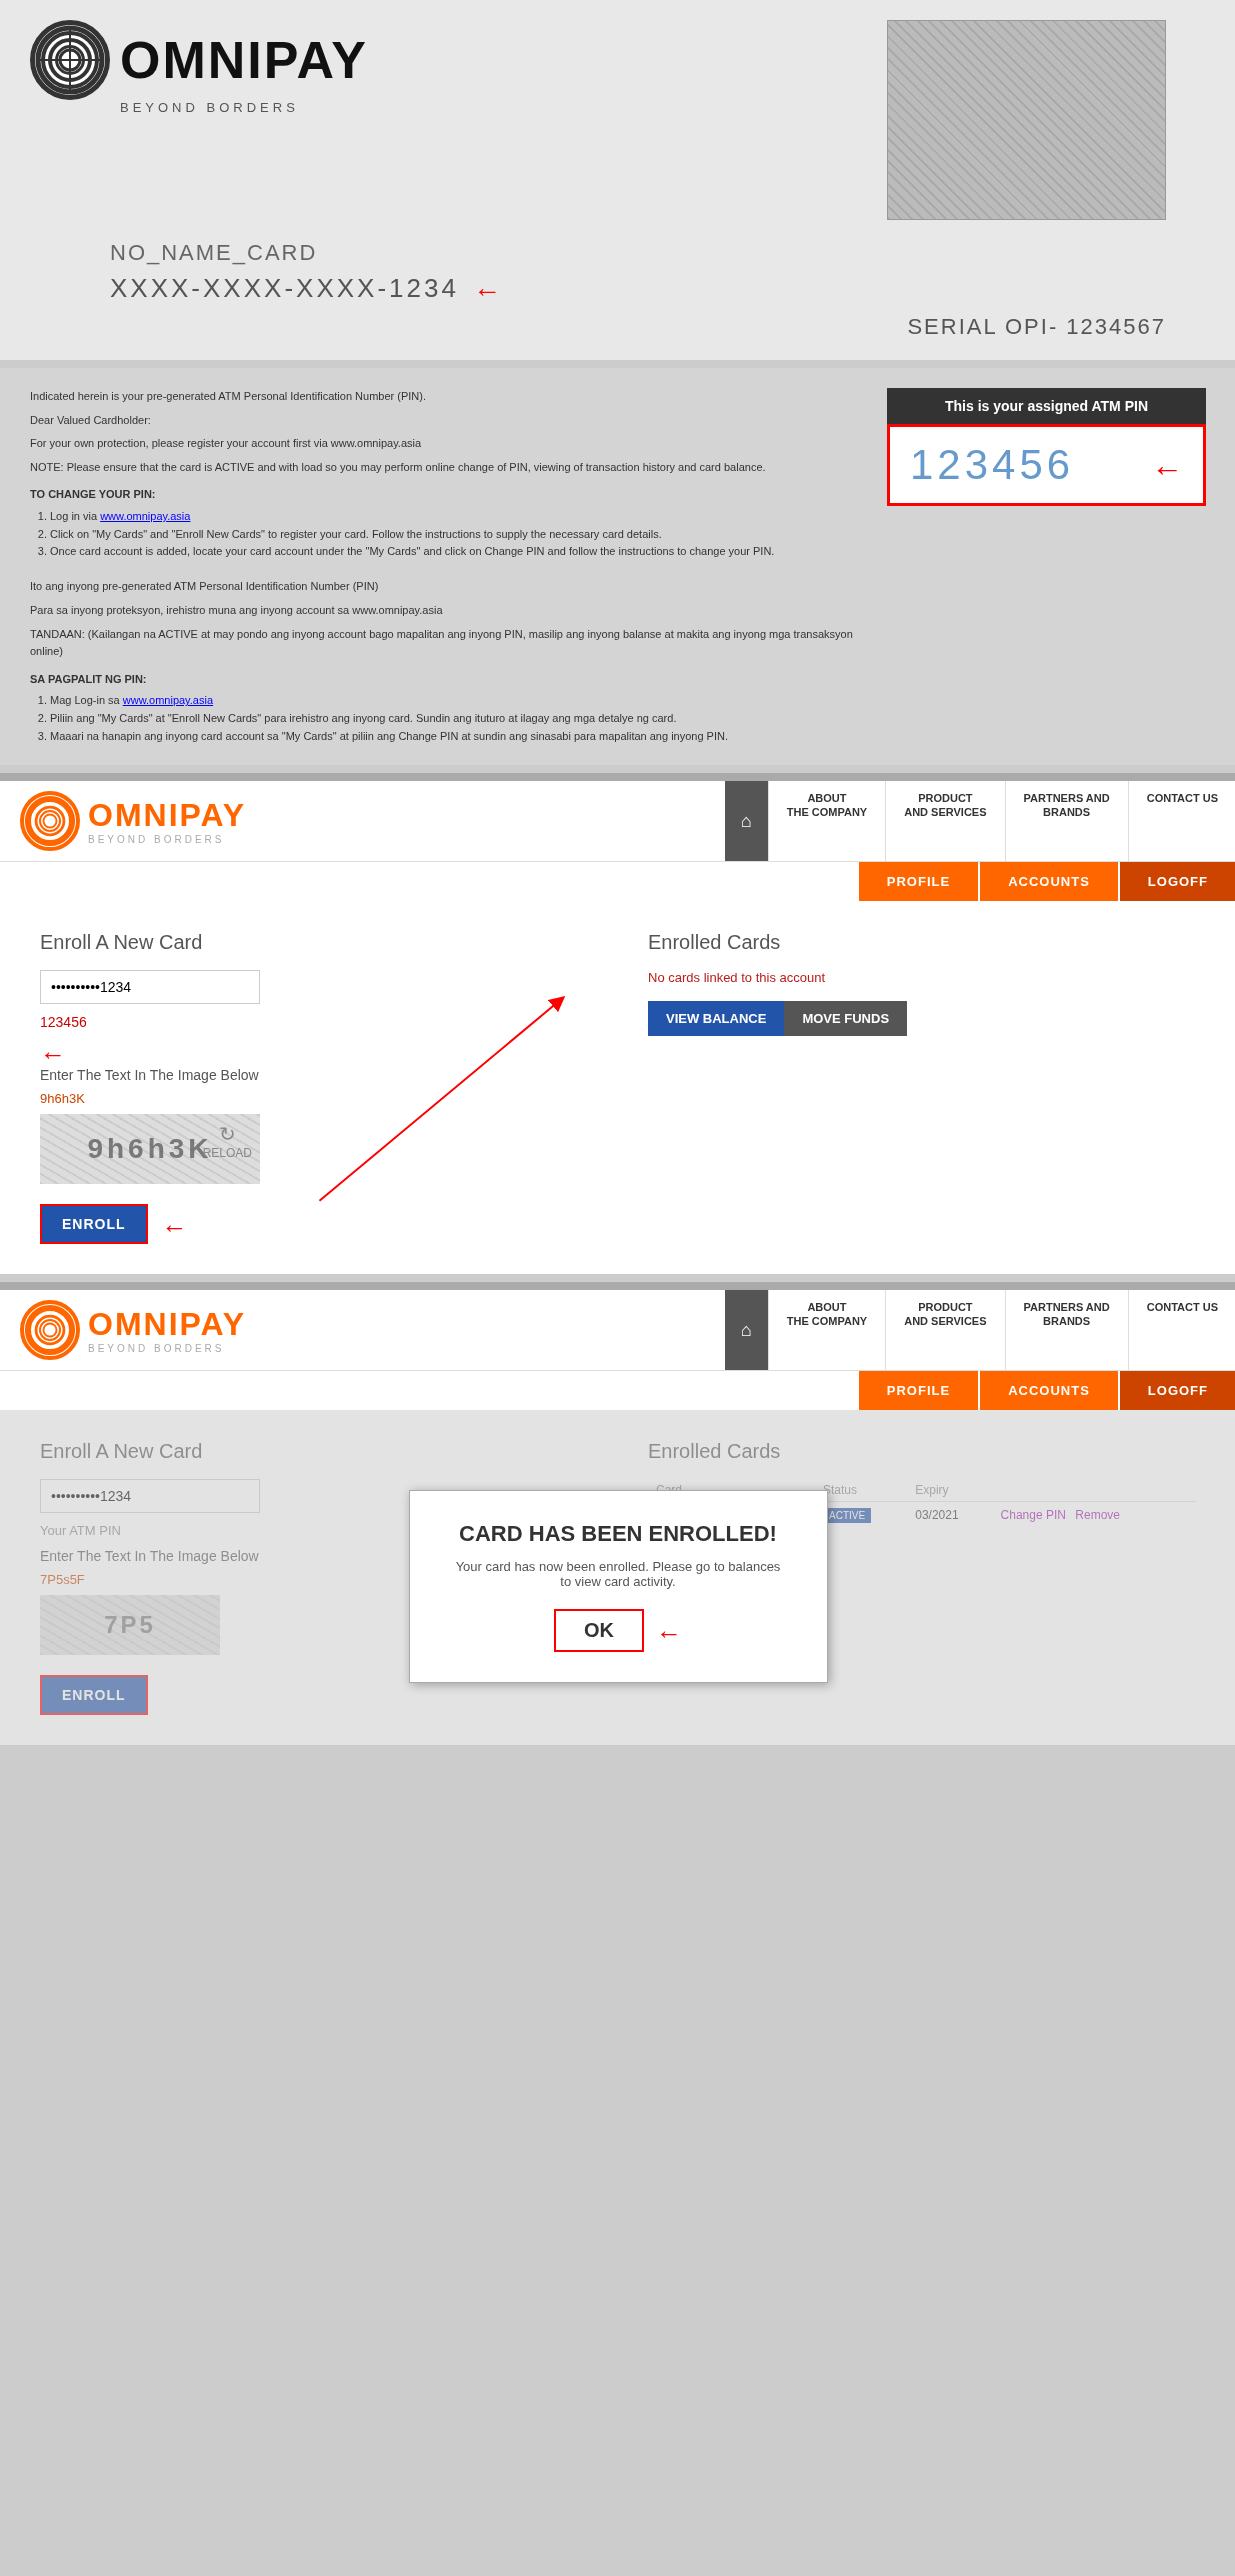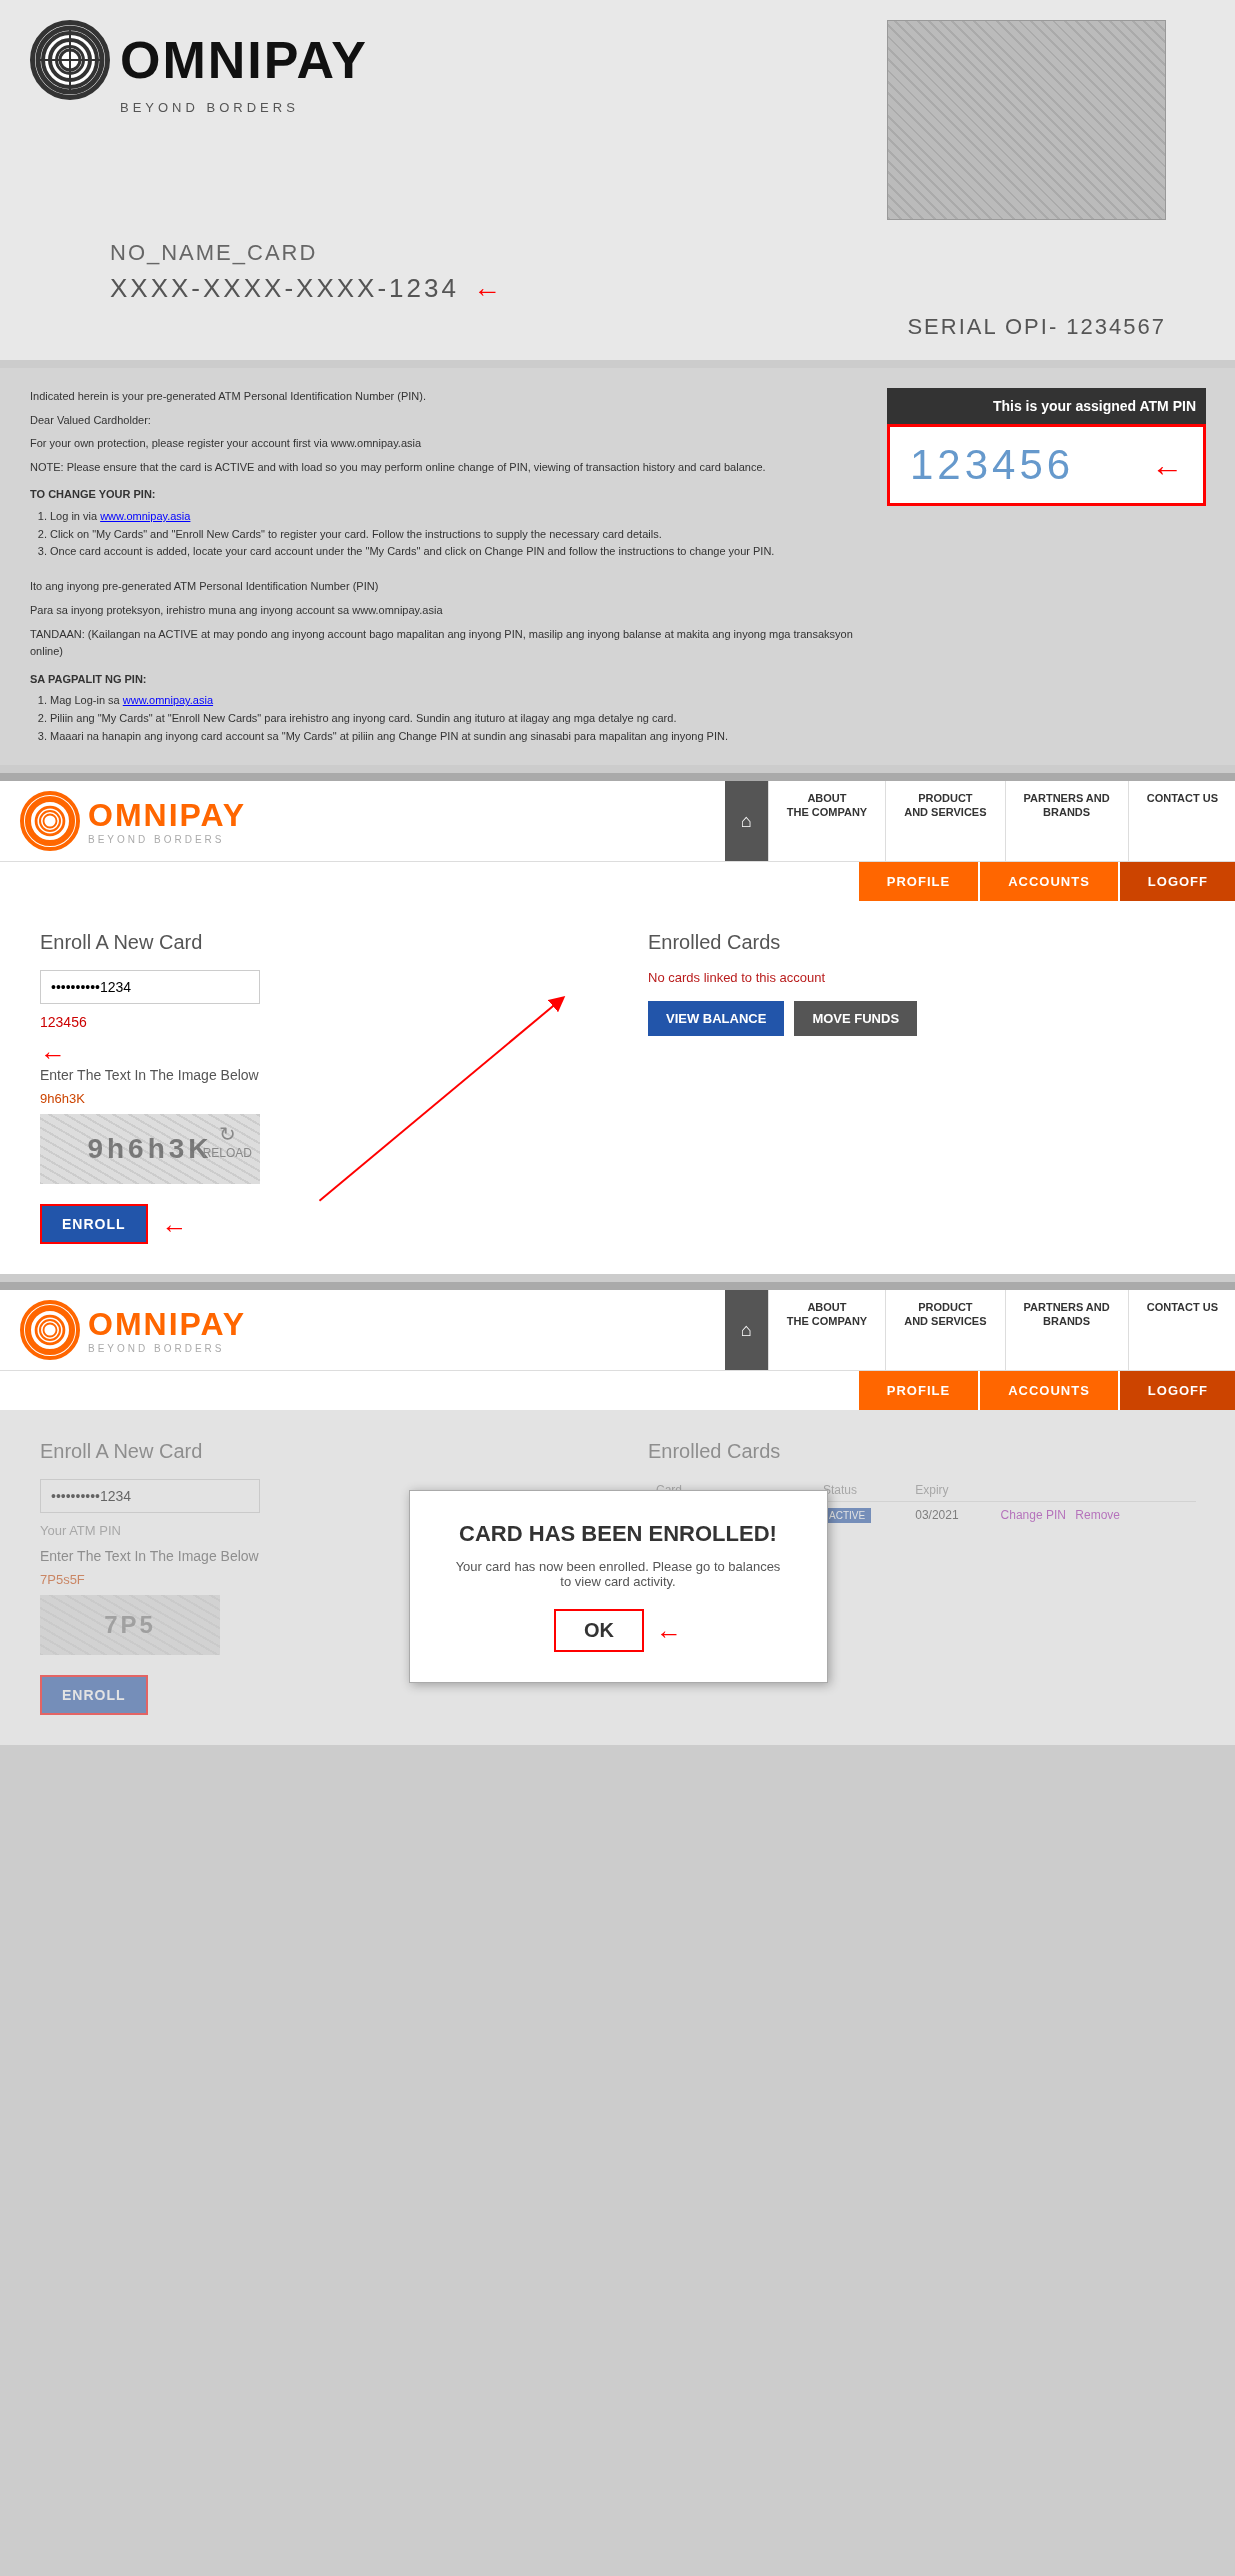--- a/index.html
+++ b/index.html
@@ -106,21 +106,21 @@
     .pin-text-col .section-header { font-weight: bold; margin-top: 10px; margin-bottom: 4px; }
     .pin-text-col ol { padding-left: 20px; }
     .pin-text-col a { color: #00f; }
     .pin-box-col {
       width: 319px;
       flex-shrink: 0;
     }
     .pin-assigned-label {
       background: #333;
       color: #fff;
-      text-align: right;
+      text-align: center;
       padding: 10px;
       font-size: 14px;
       font-weight: bold;
     }
     .pin-number-box {
       border: 3px solid red;
       background: #fff;
       display: flex;
       align-items: center;
       justify-content: space-between;
@@ -239,21 +239,21 @@
       background: #2255aa;
       color: #fff;
       padding: 10px 20px;
       font-size: 14px;
       font-weight: bold;
       border: 2px solid red;
       cursor: pointer;
       letter-spacing: 1px;
     }
     .no-cards-text { color: #b91c1c; font-size: 13px; margin-bottom: 16px; }
-    .action-btns { display: flex; gap: 10px; }
+    .action-btns { display: flex; }
     .action-btn {
       background: #2255aa;
       color: #fff;
       padding: 10px 18px;
       font-size: 13px;
       font-weight: bold;
       cursor: pointer;
       border: none;
     }
     .move-funds-btn { background: #555; }

